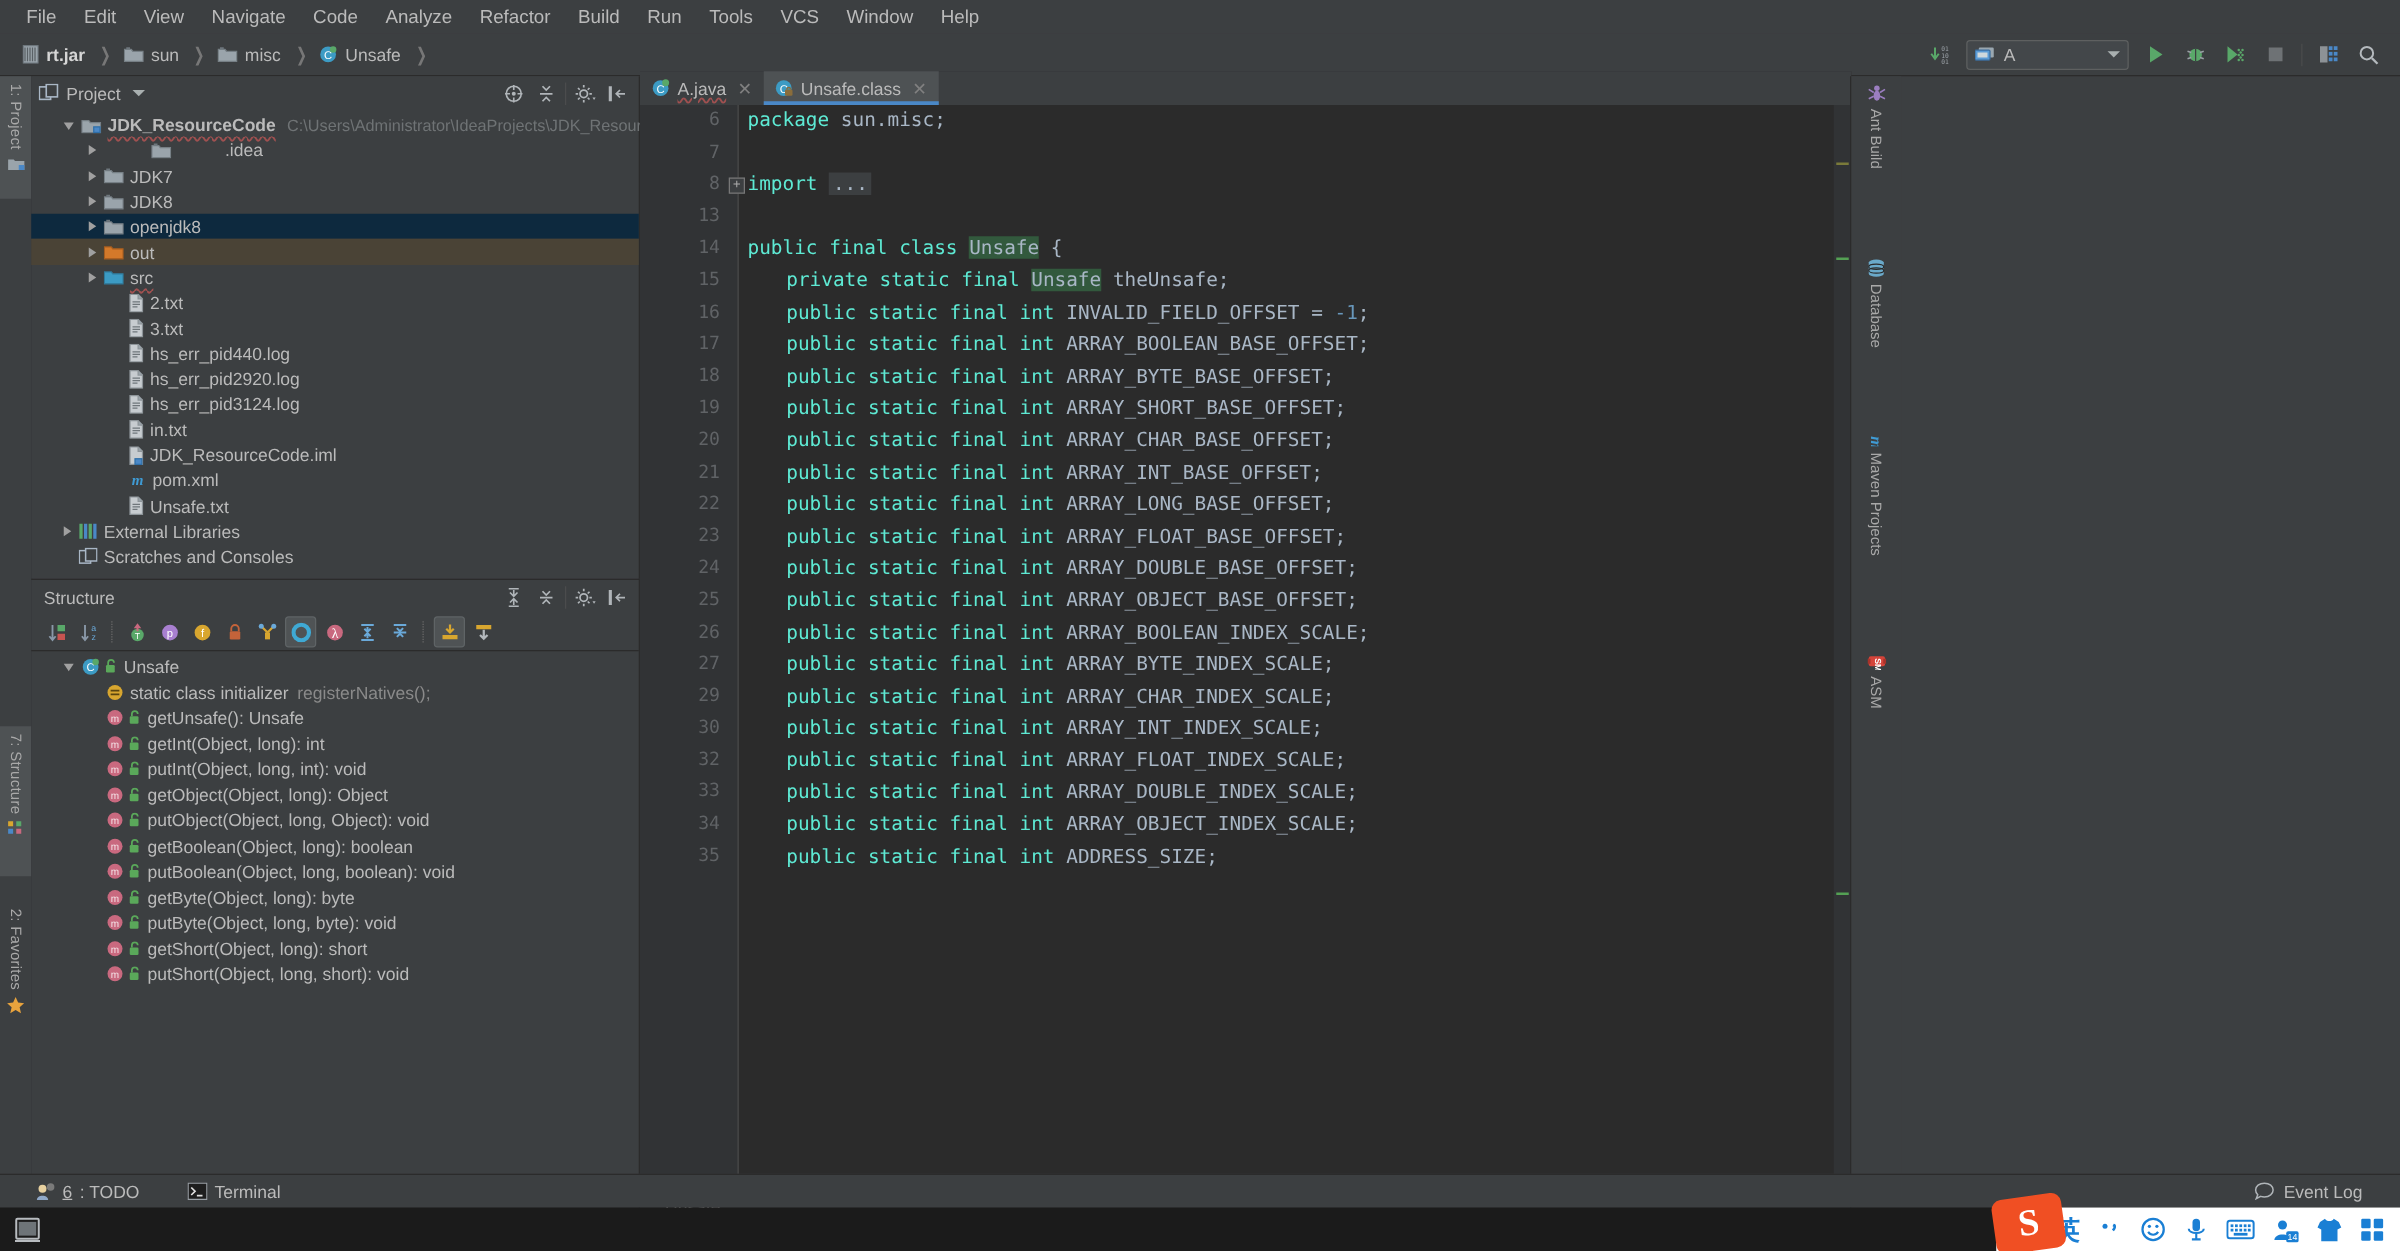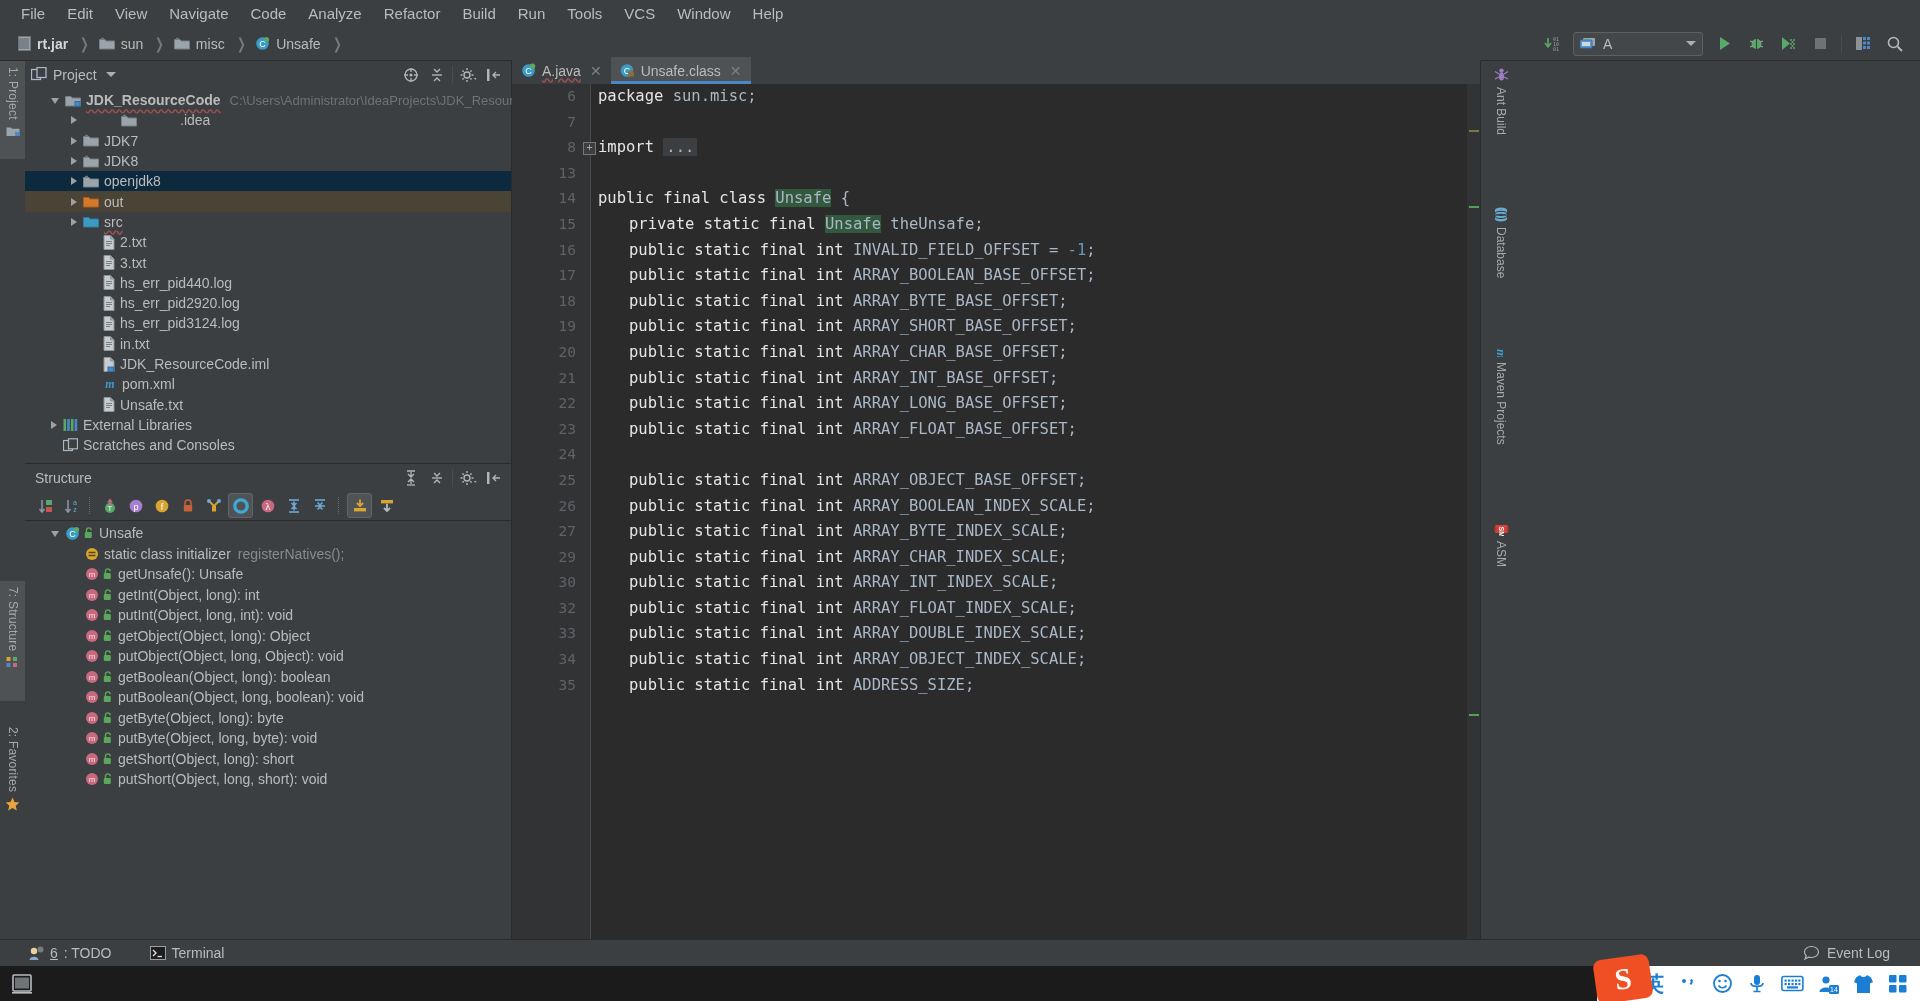--- a/index.html
+++ b/index.html
@@ -157,21 +157,21 @@
   .codelines {
     position:absolute; left:0; top:0; right:0; bottom:0;
     font-family:"DejaVu Sans Mono", monospace; font-size:15.5px;
   }
   .cl { height:25.6px; line-height:25.6px; white-space:pre; position:relative; }
   .lnum {
     position:absolute; left:0; width:64px; text-align:right;
     color:#606366; font-size:14.5px; font-family:"DejaVu Sans Mono", monospace;
   }
   .ctext { position:absolute; left:86px; }
-  .kw { color:#e5e5e5; }
+  .kw { color:#5eead4; }
   .id { color:#a9b7c6; }
   .num { color:#6897bb; }
   .cls-hl { background:#32593d; color:#a9b7c6; }
   .fold {
     position:absolute; left:71px; top:7px; width:11px; height:11px;
     border:1px solid #777; background:#3c3f41; color:#aaa;
     font-size:10px; line-height:9px; text-align:center; font-family:"DejaVu Sans Mono",monospace;
   }
   .dots-bg { background:#3c3f41; color:#a9b7c6; padding:0 3px; }
 
@@ -1024,21 +1024,21 @@
           <div class="cl"><span class="lnum">14</span><span class="ctext" style="padding-left: 0px;"><span class="kw">public final class </span><span class="cls-hl">Unsafe</span><span class="id"> {</span></span></div>
           <div class="cl"><span class="lnum">15</span><span class="ctext" style="padding-left: 31px;"><span class="kw">private static final </span><span class="cls-hl">Unsafe</span><span class="id"> theUnsafe;</span></span></div>
           <div class="cl"><span class="lnum">16</span><span class="ctext" style="padding-left: 31px;"><span class="kw">public static final int </span><span class="id">INVALID_FIELD_OFFSET = </span><span class="num">-1</span><span class="id">;</span></span></div>
           <div class="cl"><span class="lnum">17</span><span class="ctext" style="padding-left: 31px;"><span class="kw">public static final int </span><span class="id">ARRAY_BOOLEAN_BASE_OFFSET;</span></span></div>
           <div class="cl"><span class="lnum">18</span><span class="ctext" style="padding-left: 31px;"><span class="kw">public static final int </span><span class="id">ARRAY_BYTE_BASE_OFFSET;</span></span></div>
           <div class="cl"><span class="lnum">19</span><span class="ctext" style="padding-left: 31px;"><span class="kw">public static final int </span><span class="id">ARRAY_SHORT_BASE_OFFSET;</span></span></div>
           <div class="cl"><span class="lnum">20</span><span class="ctext" style="padding-left: 31px;"><span class="kw">public static final int </span><span class="id">ARRAY_CHAR_BASE_OFFSET;</span></span></div>
           <div class="cl"><span class="lnum">21</span><span class="ctext" style="padding-left: 31px;"><span class="kw">public static final int </span><span class="id">ARRAY_INT_BASE_OFFSET;</span></span></div>
           <div class="cl"><span class="lnum">22</span><span class="ctext" style="padding-left: 31px;"><span class="kw">public static final int </span><span class="id">ARRAY_LONG_BASE_OFFSET;</span></span></div>
           <div class="cl"><span class="lnum">23</span><span class="ctext" style="padding-left: 31px;"><span class="kw">public static final int </span><span class="id">ARRAY_FLOAT_BASE_OFFSET;</span></span></div>
-          <div class="cl"><span class="lnum">24</span></div>
+          <div class="cl"><span class="lnum">24</span><span class="ctext" style="padding-left: 31px;"><span class="kw">public static final int </span><span class="id">ARRAY_DOUBLE_BASE_OFFSET;</span></span></div>
           <div class="cl"><span class="lnum">25</span><span class="ctext" style="padding-left: 31px;"><span class="kw">public static final int </span><span class="id">ARRAY_OBJECT_BASE_OFFSET;</span></span></div>
           <div class="cl"><span class="lnum">26</span><span class="ctext" style="padding-left: 31px;"><span class="kw">public static final int </span><span class="id">ARRAY_BOOLEAN_INDEX_SCALE;</span></span></div>
           <div class="cl"><span class="lnum">27</span><span class="ctext" style="padding-left: 31px;"><span class="kw">public static final int </span><span class="id">ARRAY_BYTE_INDEX_SCALE;</span></span></div>
           <div class="cl"><span class="lnum">29</span><span class="ctext" style="padding-left: 31px;"><span class="kw">public static final int </span><span class="id">ARRAY_CHAR_INDEX_SCALE;</span></span></div>
           <div class="cl"><span class="lnum">30</span><span class="ctext" style="padding-left: 31px;"><span class="kw">public static final int </span><span class="id">ARRAY_INT_INDEX_SCALE;</span></span></div>
           <div class="cl"><span class="lnum">32</span><span class="ctext" style="padding-left: 31px;"><span class="kw">public static final int </span><span class="id">ARRAY_FLOAT_INDEX_SCALE;</span></span></div>
           <div class="cl"><span class="lnum">33</span><span class="ctext" style="padding-left: 31px;"><span class="kw">public static final int </span><span class="id">ARRAY_DOUBLE_INDEX_SCALE;</span></span></div>
           <div class="cl"><span class="lnum">34</span><span class="ctext" style="padding-left: 31px;"><span class="kw">public static final int </span><span class="id">ARRAY_OBJECT_INDEX_SCALE;</span></span></div>
           <div class="cl"><span class="lnum">35</span><span class="ctext" style="padding-left: 31px;"><span class="kw">public static final int </span><span class="id">ADDRESS_SIZE;</span></span></div>
         </div>

